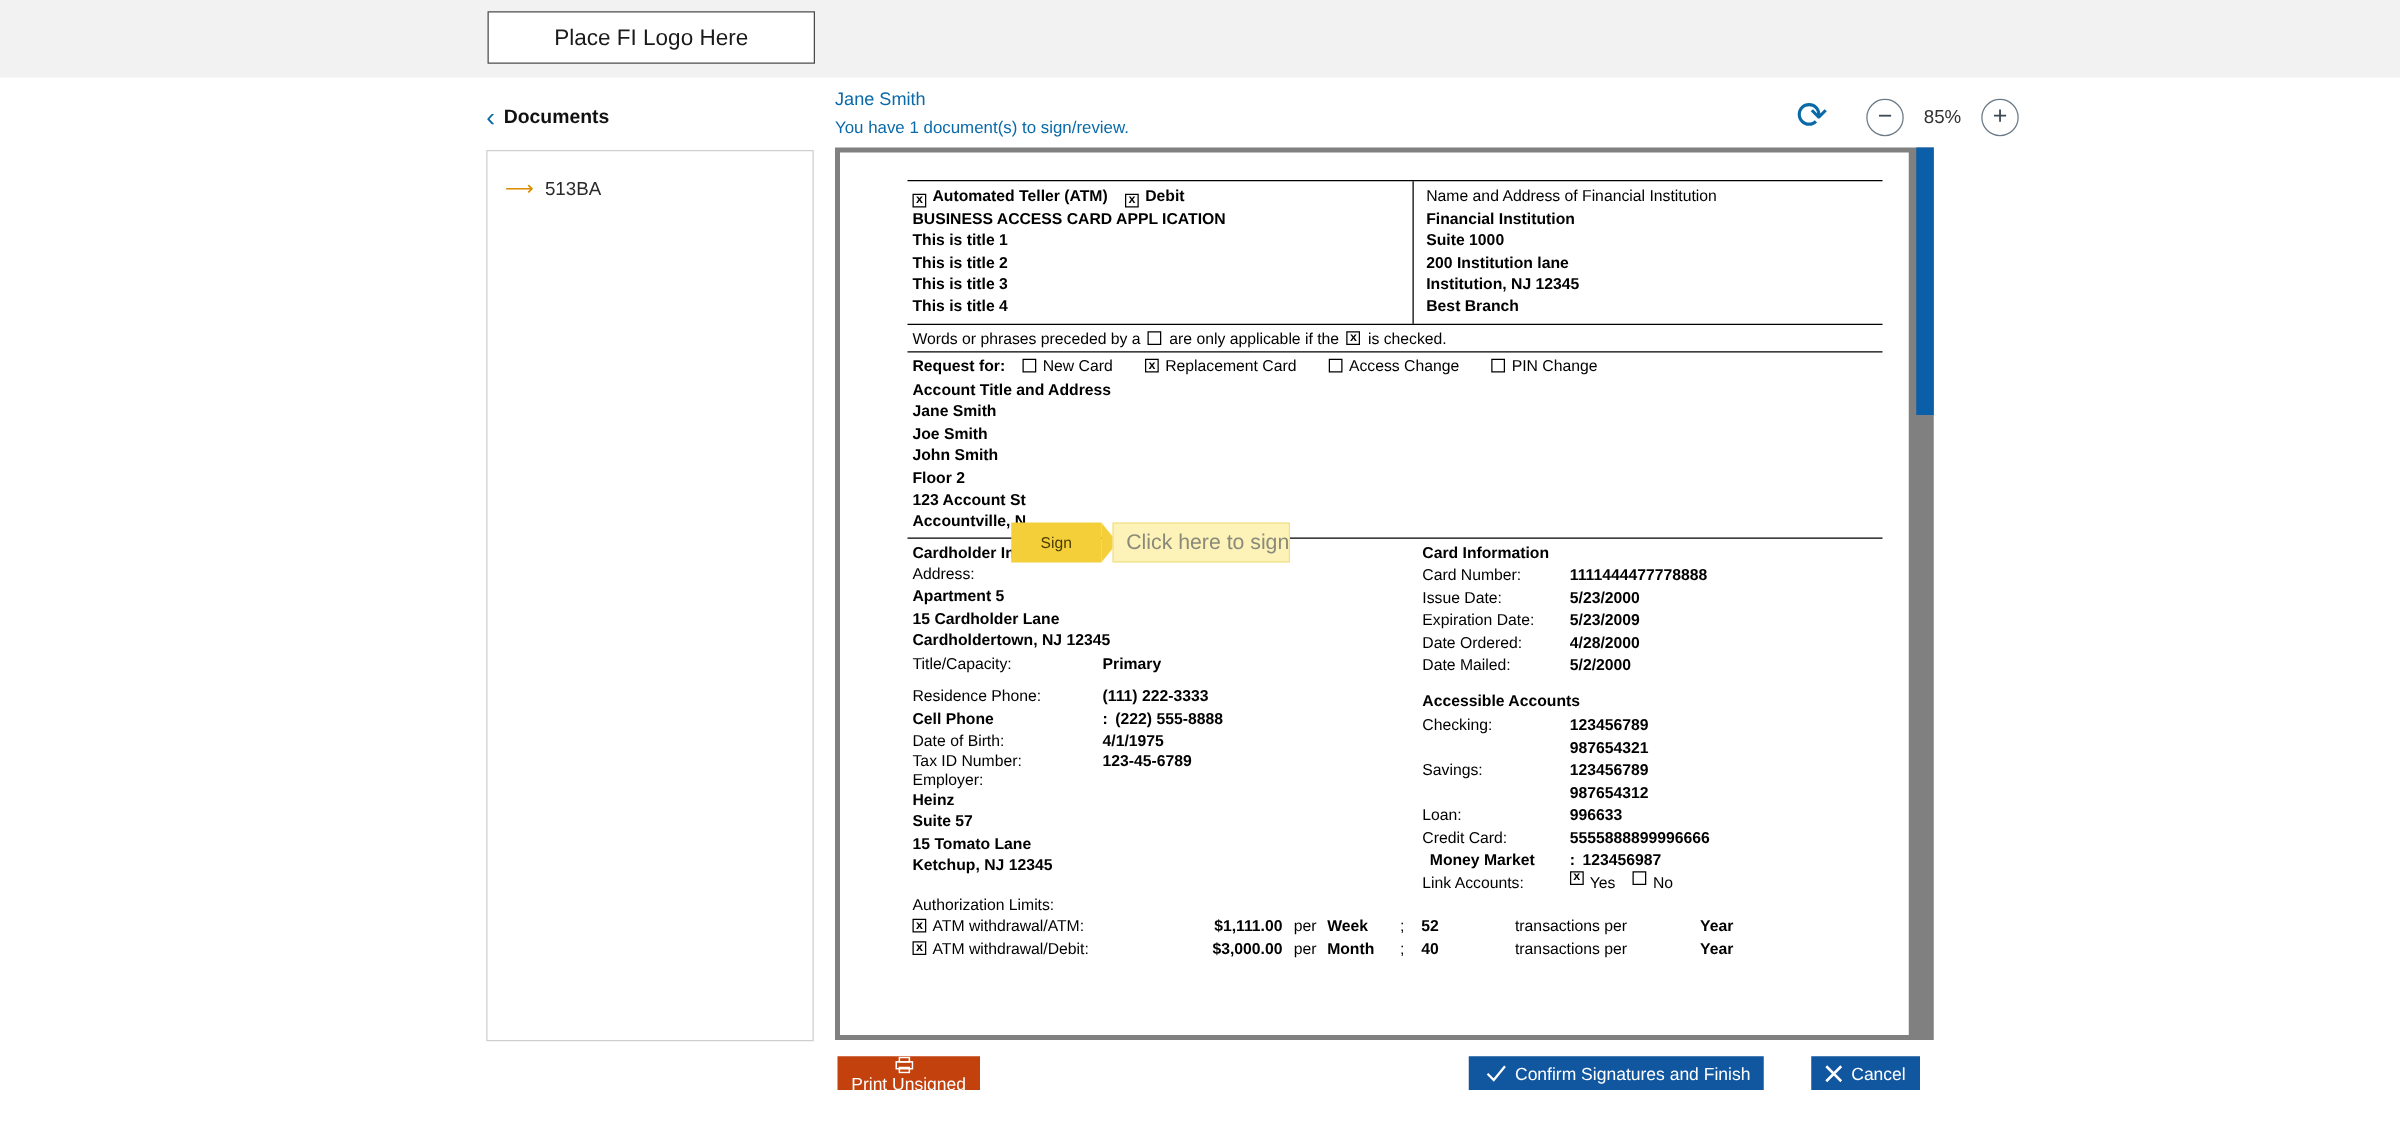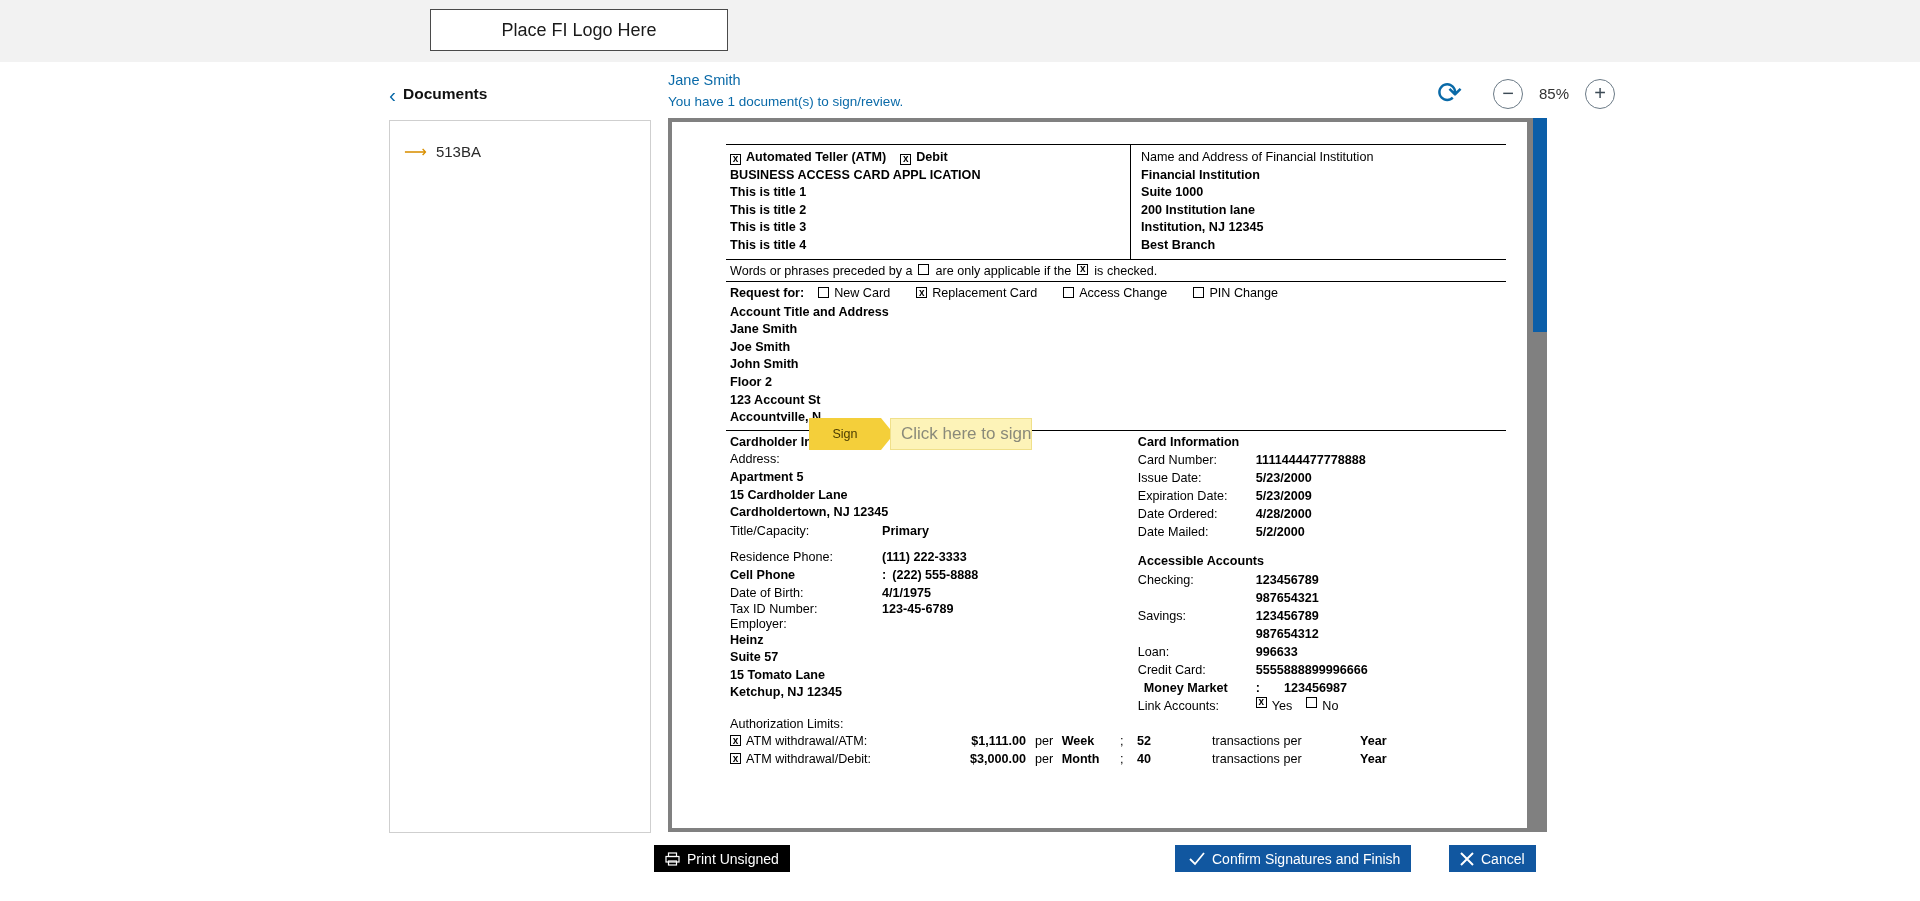--- a/index.html
+++ b/index.html
@@ -11,24 +11,24 @@
     overflow: hidden;
   }
   #app { position: relative; width: 1920px; height: 901px; background: #ffffff; }
 
   
   .logo-bar {
     position: absolute; left: 0; top: 0; width: 1920px; height: 62px;
     background: #f2f2f2;
   }
   .logo-box {
-    position: absolute; left: 390px; top: 9px; width: 298px; height: 42px;
+    position: absolute; left: 390px; top: 9px; width: 262px; height: 42px;
     border: 1px solid #4a4a4a; background: #ffffff;
     display: flex; align-items: center; justify-content: center;
-    font-size: 18px; color: #1a1a1a; margin-left: 40px;
+    font-size: 18px; color: #1a1a1a;
   }
 
   
   .sidebar {
     position: absolute; left: 389px; top: 80px; width: 262px; height: 752px;
   }
   .sidebar-head {
     position: absolute; left: 0; top: 0; height: 28px; display: flex; align-items: center;
   }
   .back-chevron {
@@ -86,21 +86,21 @@
     line-height: 1; margin-right: 5px; vertical-align: -1px; font-weight: bold;
   }
   .cb.empty { color: transparent; }
 
   .sec-top { display: flex; }
   .col-l { width: 404px; padding: 4px 6px 4px 4px; }
   .col-r { width: 376px; padding: 4px 4px 4px 10px; border-left: 1.4px solid #000; }
   .line { line-height: 17.6px; }
   .line.bold { font-weight: bold; }
 
-  .words-line { padding: 4px 4px 3px 4px; border-top: 1.4px solid #000; display: flex; align-items: flex-start; }
+  .words-line { padding: 4px 4px 3px 4px; border-top: 1.4px solid #000; display: flex; align-items: center; }
   .req-line { padding: 4px; display: flex; align-items: flex-start; }
   .req-item { display: flex; align-items: center; margin-right: 26px; }
 
   .addr-block { padding: 0 4px 3px 4px; }
   .mid-rule { border-top: 1.4px solid #000; }
 
   .two-col { display: flex; padding: 3px 4px 0 4px; }
   .tc-l { width: 404px; }
   .tc-r { width: 376px; padding-left: 8px; }
   .kv { display: flex; line-height: 18px; }
@@ -136,21 +136,21 @@
   .sign-body {
     background: #fdf3b8; color: #8a8a7a; font-size: 17px; display: flex; align-items: center;
     padding: 0 0 0 10px; margin-left: -4px; border: 1px solid #f0e08a;
   }
 
   
   .btn {
     position: absolute; height: 27px; display: flex; align-items: center;
     color: #fff; font-size: 14px; padding: 0 11px; cursor: pointer; border: none;
   }
-  .btn-print { left: 654px; top: 845px; background: #000000; }
+  .btn-print { left: 670px; top: 845px; background: #c2410c; flex-direction: column; }
   .btn-confirm { left: 1175px; top: 845px; background: #1157a0; padding-left: 14px; }
   .btn-cancel { left: 1449px; top: 845px; background: #1157a0; }
   .btn .ico { margin-right: 7px; display: flex; align-items: center; }
 </style>
 </head>
 <body>
 
 <div id="app">
 
   <div class="logo-bar">
@@ -334,21 +334,21 @@
               <span class="k">Loan:</span>
               <span class="v">996633</span>
             </div>
             <div class="kv2">
               <span class="k">Credit Card:</span>
               <span class="v">5555888899996666</span>
             </div>
             <div class="kv2">
               <span class="k b" style="padding-left:6px;">Money Market</span>
               <span class="v">:</span>
-              <span class="v" style="margin-left:24px;">123456987</span>
+              <span class="v" style="margin-left:6px;">123456987</span>
             </div>
             <div class="kv2">
               <span class="k">Link Accounts:</span>
               <span class="cb">x</span>
               <span>Yes</span>
               <span class="cb empty" style="margin-left:14px;"></span>
               <span>No</span>
             </div>
           </div>
         </div>

